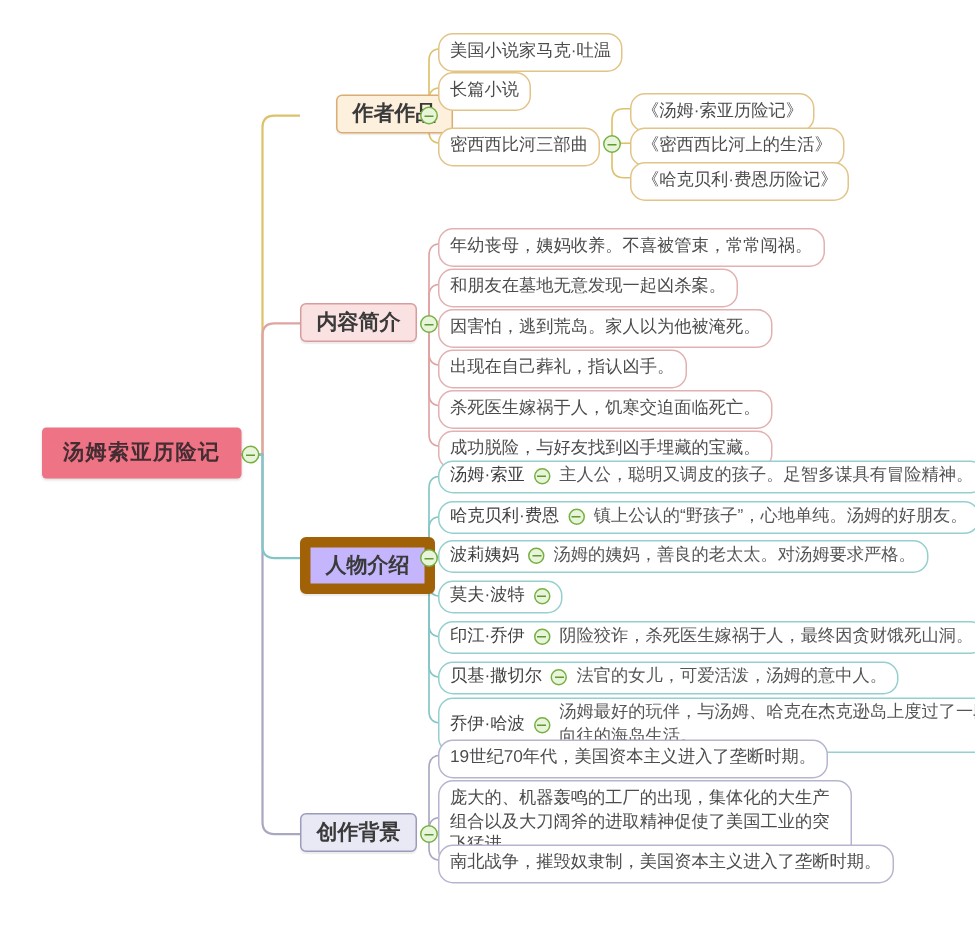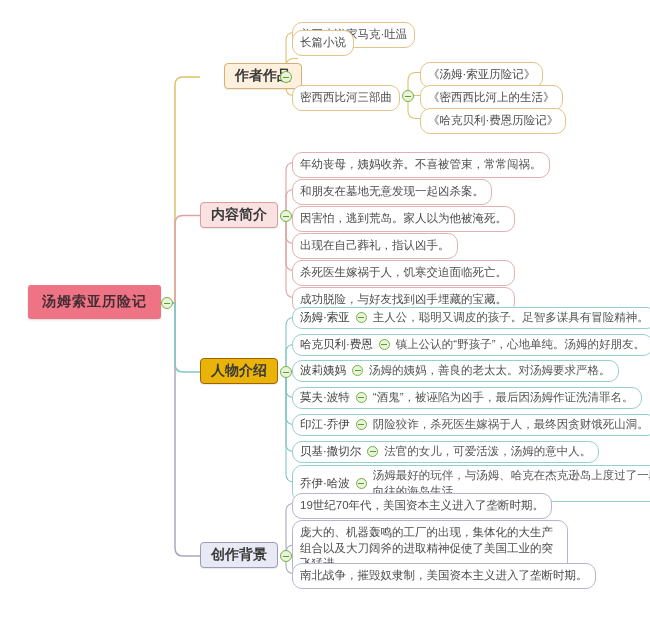--- a/index.html
+++ b/index.html
@@ -22,21 +22,21 @@
   }
 
   
   .node{
     left:200px;font-size:14px;font-weight:bold;color:#3a3a3a;
     padding:3px 10px;border-radius:4px;white-space:nowrap;
     box-shadow:0 1px 1px rgba(0,0,0,.08);
   }
   .node.b1{background:#fdf0dd;border:1px solid #dbad72;}
   .node.b2{background:#fbe2e2;border:1px solid #d89c9c;}
-  .node.b3{background:#eab308;border:1px solid #a16207;}
+  .node.b3{background:#c4b5fd;border:7px solid #a16207;}
   .node.b4{background:#e9e9f5;border:1px solid #9c9cba;}
 
   
   .child{
     left:292px;background:#fff;font-size:11.5px;color:#4c4c4c;
     padding:4px 7px;border-radius:10px;line-height:1.35;white-space:nowrap;
   }
   .child.c1{border:1px solid #e3c488;}
   .child.c2{border:1px solid #e2b1b1;}
   .child.c4{border:1px solid #b5b5cf;}
@@ -113,21 +113,21 @@
 <div class="node b2" style="top:202px;"><span>内容简介</span></div>
 <span class="cicon" style="left:280px;top:210px;"></span>
 
 <div class="node b3" style="top:358px;"><span>人物介绍</span></div>
 <span class="cicon" style="left:280px;top:366px;"></span>
 
 <div class="node b4" style="top:542px;"><span>创作背景</span></div>
 <span class="cicon" style="left:280px;top:550px;"></span>
 
 <div class="child c1" style="top:22px;"><span>美国小说家马克·吐温</span></div>
-<div class="child c1" style="top:30px;"><span>长篇小说</span></div>
+<div class="child c1" style="top:48px;"><span>长篇小说</span></div>
 <div class="child c1" style="top:85px;"><span>密西西比河三部曲</span></div>
 <span class="cicon" style="left:402px;top:90px;"></span>
 <div class="child c1 gchild" style="top:62px;"><span>《汤姆·索亚历险记》</span></div>
 <div class="child c1 gchild" style="top:85px;"><span>《密西西比河上的生活》</span></div>
 <div class="child c1 gchild" style="top:108px;"><span>《哈克贝利·费恩历险记》</span></div>
 
 <div class="child c2" style="top:152px;text-align:center;"><span>年幼丧母，姨妈收养。不喜被管束，常常闯祸。</span></div>
 <div class="child c2" style="top:179px;"><span>和朋友在墓地无意发现一起凶杀案。</span></div>
 <div class="child c2" style="top:206px;"><span>因害怕，逃到荒岛。家人以为他被淹死。</span></div>
 <div class="child c2" style="top:233px;"><span>出现在自己葬礼，指认凶手。</span></div>
@@ -145,21 +145,20 @@
   <span class="pdesc">镇上公认的“野孩子”，心地单纯。汤姆的好朋友。</span>
 </div>
 <div class="person nowrap" style="top:360px;">
   <span class="pname">波莉姨妈</span>
   <span class="cicon inline"></span>
   <span class="pdesc">汤姆的姨妈，善良的老太太。对汤姆要求严格。</span>
 </div>
 <div class="person nowrap" style="top:387px;">
   <span class="pname">莫夫·波特</span>
   <span class="cicon inline"></span>
-  <span class="pdesc">“酒鬼”，被诬陷为凶手，最后因汤姆作证洗清罪名。</span>
 </div>
 <div class="person nowrap" style="top:414px;">
   <span class="pname">印江·乔伊</span>
   <span class="cicon inline"></span>
   <span class="pdesc">阴险狡诈，杀死医生嫁祸于人，最终因贪财饿死山洞。</span>
 </div>
 <div class="person nowrap" style="top:441px;">
   <span class="pname">贝基·撒切尔</span>
   <span class="cicon inline"></span>
   <span class="pdesc">法官的女儿，可爱活泼，汤姆的意中人。</span>

